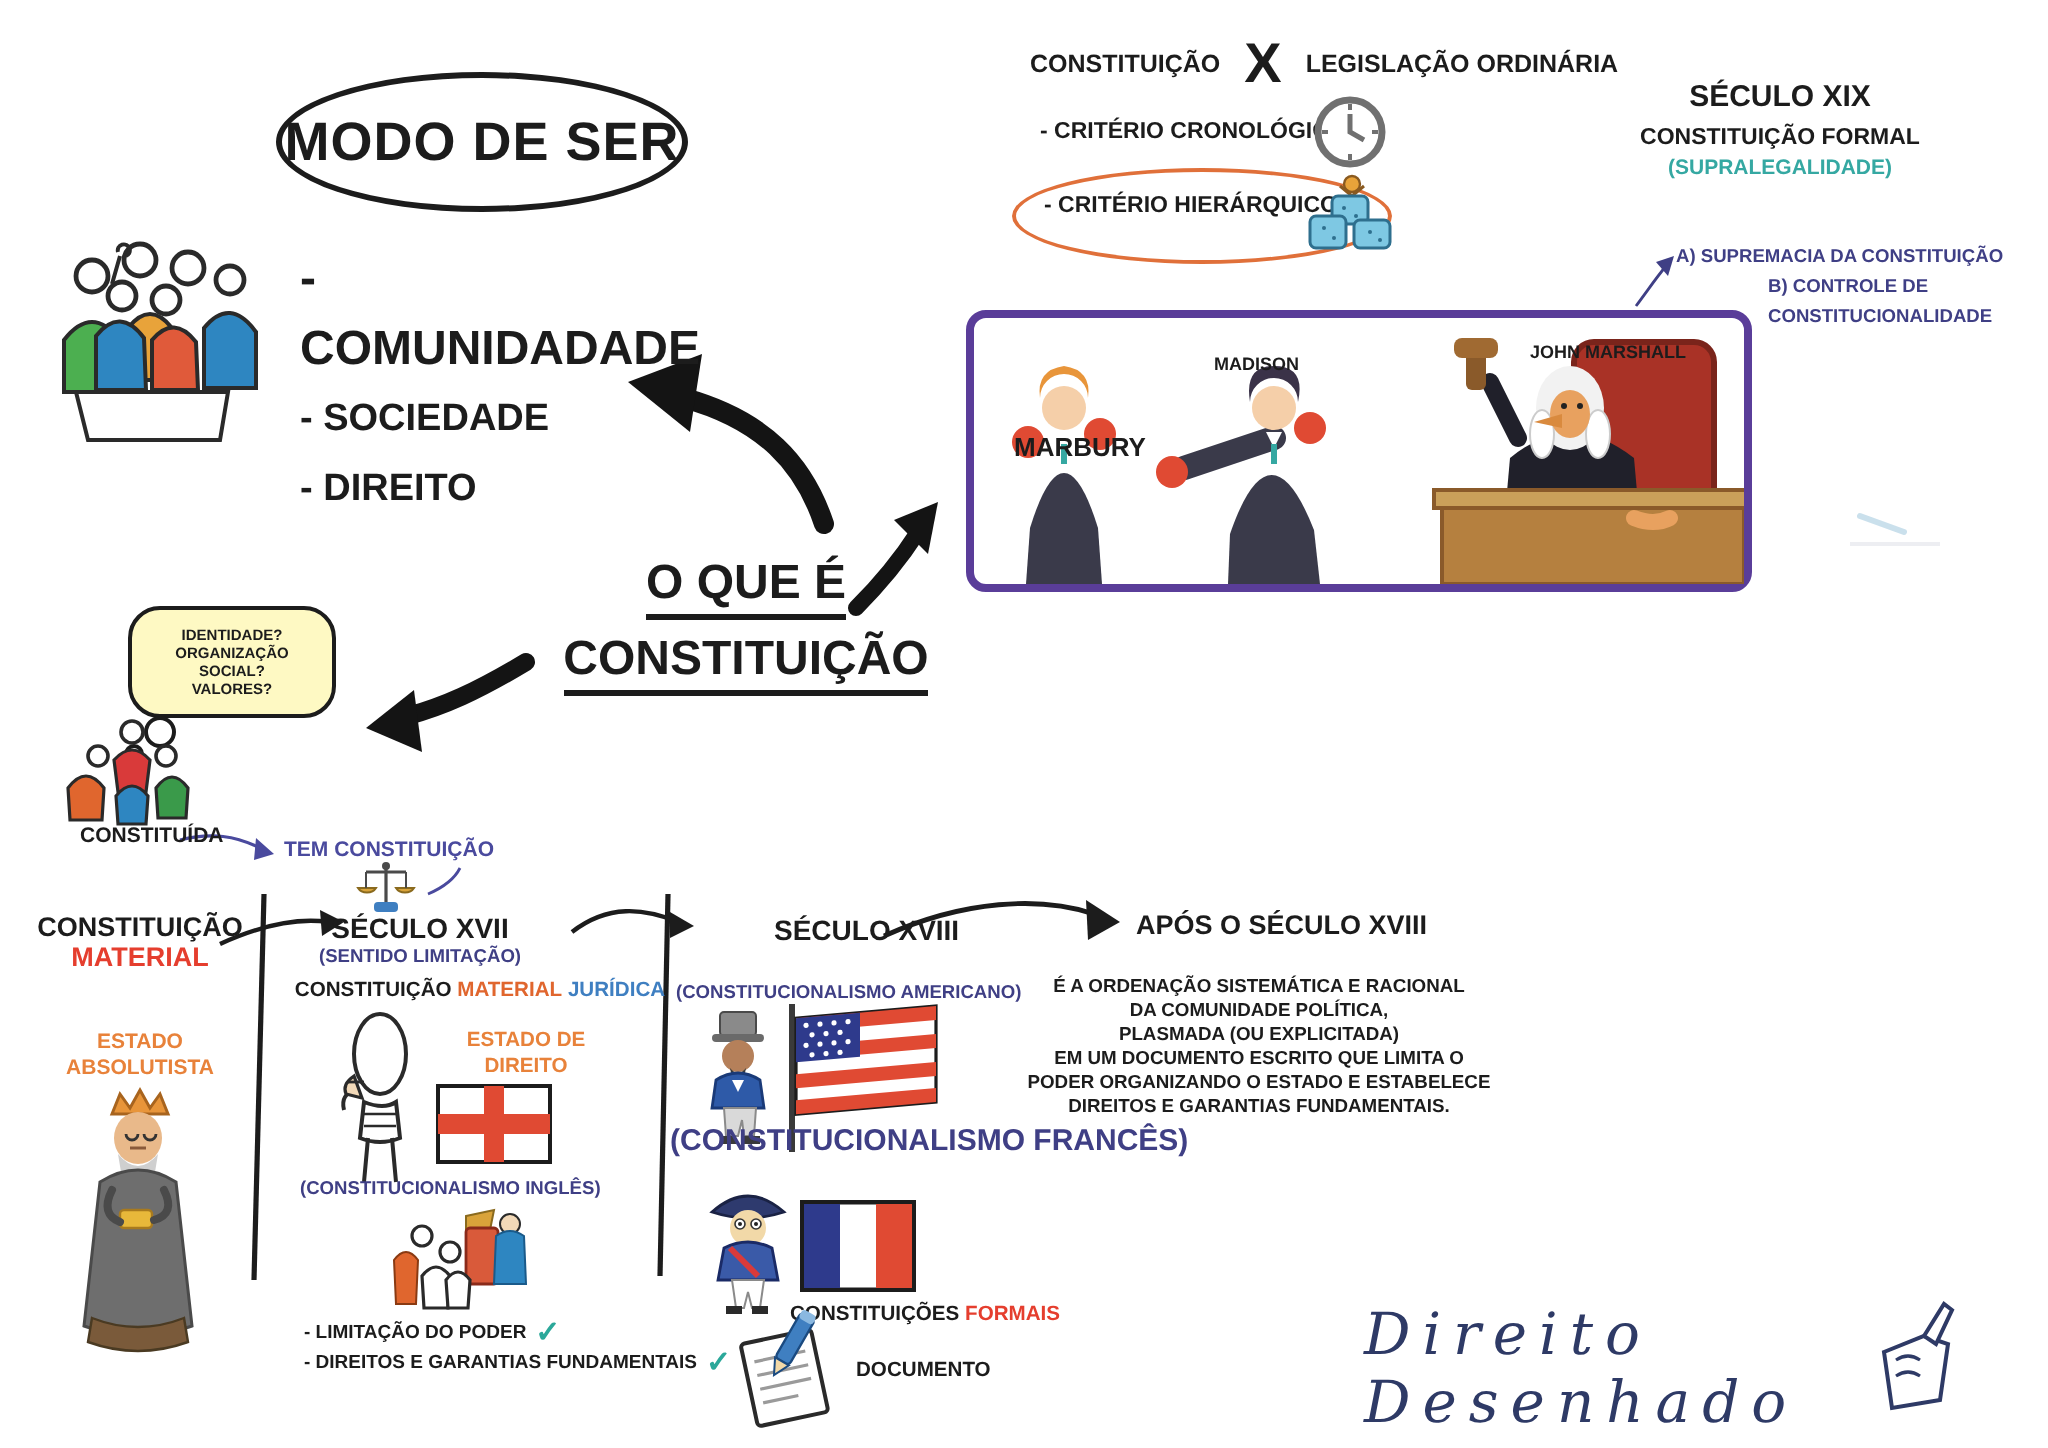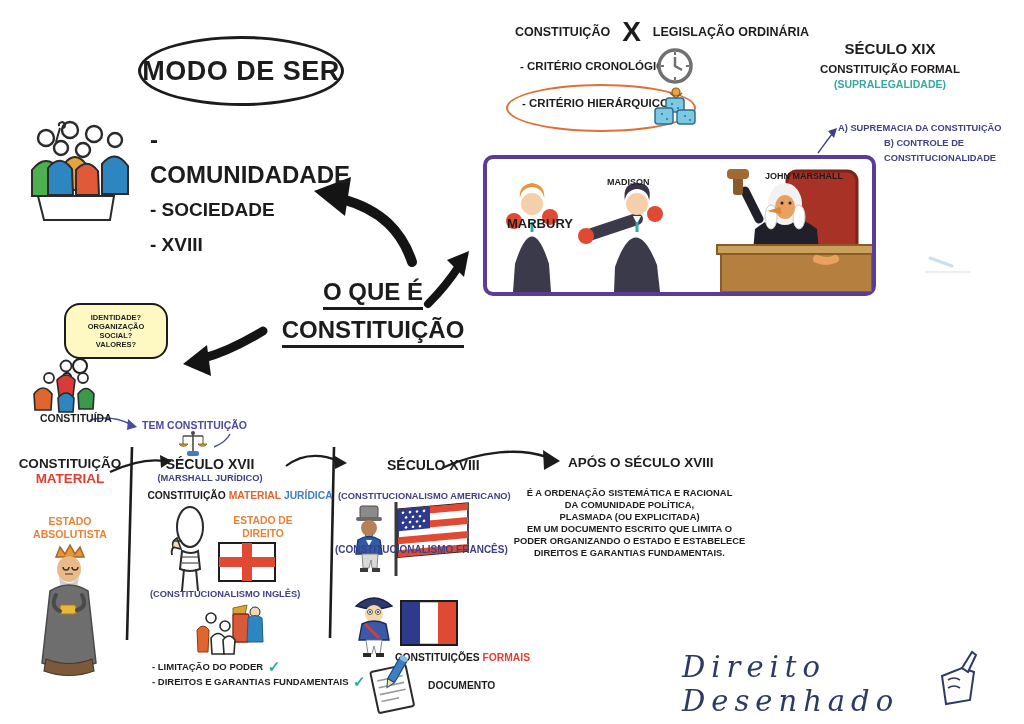--- a/index.html
+++ b/index.html
@@ -79,21 +79,21 @@
       <path d="M925 272 h 45" stroke="#9aa0b5" stroke-width="2" opacity="0.5"></path>
     </g>
   </svg>
 
   <div class="abs oval" style="left:138px;top:36px;width:200px;height:64px;">
     <span class="t" style="font-size:27px;letter-spacing:0.5px;">MODO DE SER</span>
   </div>
   <div class="abs" style="left:150px;top:122px;width:200px;">
     <div class="t" style="font-size:24px;line-height:35px;">- COMUNIDADADE</div>
     <div class="t" style="font-size:19px;line-height:35px;">- SOCIEDADE</div>
-    <div class="t" style="font-size:19px;line-height:35px;">- XVIII</div>
+    <div class="t" style="font-size:19px;line-height:35px;">- DIREITO</div>
   </div>
 
   <svg class="abs" style="left:18px;top:112px;" width="115" height="110" viewBox="0 0 115 110">
     <g stroke="#2a2a2a" stroke-width="2.4" fill="#ffffff">
       <circle cx="28" cy="26" r="8"></circle>
         <circle cx="52" cy="18" r="8"></circle>
         <circle cx="76" cy="22" r="8"></circle>
         <circle cx="97" cy="28" r="7"></circle>
         <circle cx="43" cy="36" r="7"></circle>
         <circle cx="65" cy="38" r="7"></circle>
@@ -251,21 +251,21 @@
   <svg class="abs" style="left:178px;top:430px;" width="30" height="28" viewBox="0 0 30 28">
     <path d="M15 3 v18 M5 6 h20" stroke="#4a4a4a" stroke-width="1.6"></path>
     <circle cx="15" cy="3" r="2" fill="#4a4a4a"></circle>
     <path d="M1 14 a5 4 0 0 0 9 0z" fill="#d9a33a" stroke="#8a6a1e"></path>
     <path d="M20 14 a5 4 0 0 0 9 0z" fill="#d9a33a" stroke="#8a6a1e"></path>
     <path d="M5 6 v8 M25 6 v8" stroke="#4a4a4a" stroke-width="1"></path>
     <rect x="9" y="21" width="12" height="5" rx="2" fill="#3f7fc1"></rect>
   </svg>
   <div class="abs center" style="left:150px;top:456px;width:120px;">
     <div class="t" style="font-size:14px;">SÉCULO XVII</div>
-    <div class="t purple" style="font-size:9.3px;margin-top:1px;">(MARSHALL JURÍDICO)</div>
+    <div class="t purple" style="font-size:9.3px;margin-top:1px;">(SENTIDO LIMITAÇÃO)</div>
   </div>
   <div class="abs" style="left:140px;top:490px;width:200px;text-align:center;font-size:10.3px;">
     <span class="t">CONSTITUIÇÃO</span>
     <span class="t" style="color:#e0662e;">MATERIAL</span>
     <span class="t blue">JURÍDICA</span>
   </div>
   <div class="abs center t orange pre" style="left:218px;top:514px;width:90px;font-size:10.3px;line-height:13px;">ESTADO DE
 DIREITO</div>
 
   <svg class="abs" style="left:162px;top:505px;" width="50" height="90" viewBox="0 0 50 90">
@@ -343,21 +343,21 @@
         <circle cx="15" cy="16" r="1.3"></circle>
           <circle cx="22" cy="16" r="1.3"></circle>
           <circle cx="29" cy="16" r="1.3"></circle>
           <circle cx="36" cy="16" r="1.3"></circle>
         <circle cx="18" cy="21" r="1.3"></circle>
           <circle cx="25" cy="21" r="1.3"></circle>
           <circle cx="32" cy="21" r="1.3"></circle>
       </g>
     </g>
   </svg>
-  <div class="abs t purple" style="left:335px;top:544px;font-size:10px;">(CONSTITUCIONALISMO FRANCÊS)</div>
+  <div class="abs t purple" style="left:335px;top:562px;font-size:15px;">(CONSTITUCIONALISMO FRANCÊS)</div>
 
   <svg class="abs" style="left:348px;top:590px;" width="52" height="68" viewBox="0 0 52 68">
     <path d="M8 16 q18 -16 36 0 q-18 6 -36 0z" fill="#2e3a6e" stroke="#1a2244" stroke-width="1.4"></path>
     <circle cx="26" cy="24" r="9" fill="#f2d9a8"></circle>
     <circle cx="22" cy="22" r="2.5" fill="#ffffff" stroke="#333" stroke-width="0.8"></circle>
       <circle cx="30" cy="22" r="2.5" fill="#ffffff" stroke="#333" stroke-width="0.8"></circle>
     <circle cx="22" cy="22" r="1" fill="#222"></circle>
       <circle cx="30" cy="22" r="1" fill="#222"></circle>
     <path d="M14 34 q12 -6 24 0 l3 16 h-30z" fill="#3a5aa8" stroke="#1a2a66" stroke-width="1.4"></path>
     <path d="M17 34 l14 14" stroke="#d93a3a" stroke-width="3"></path>

